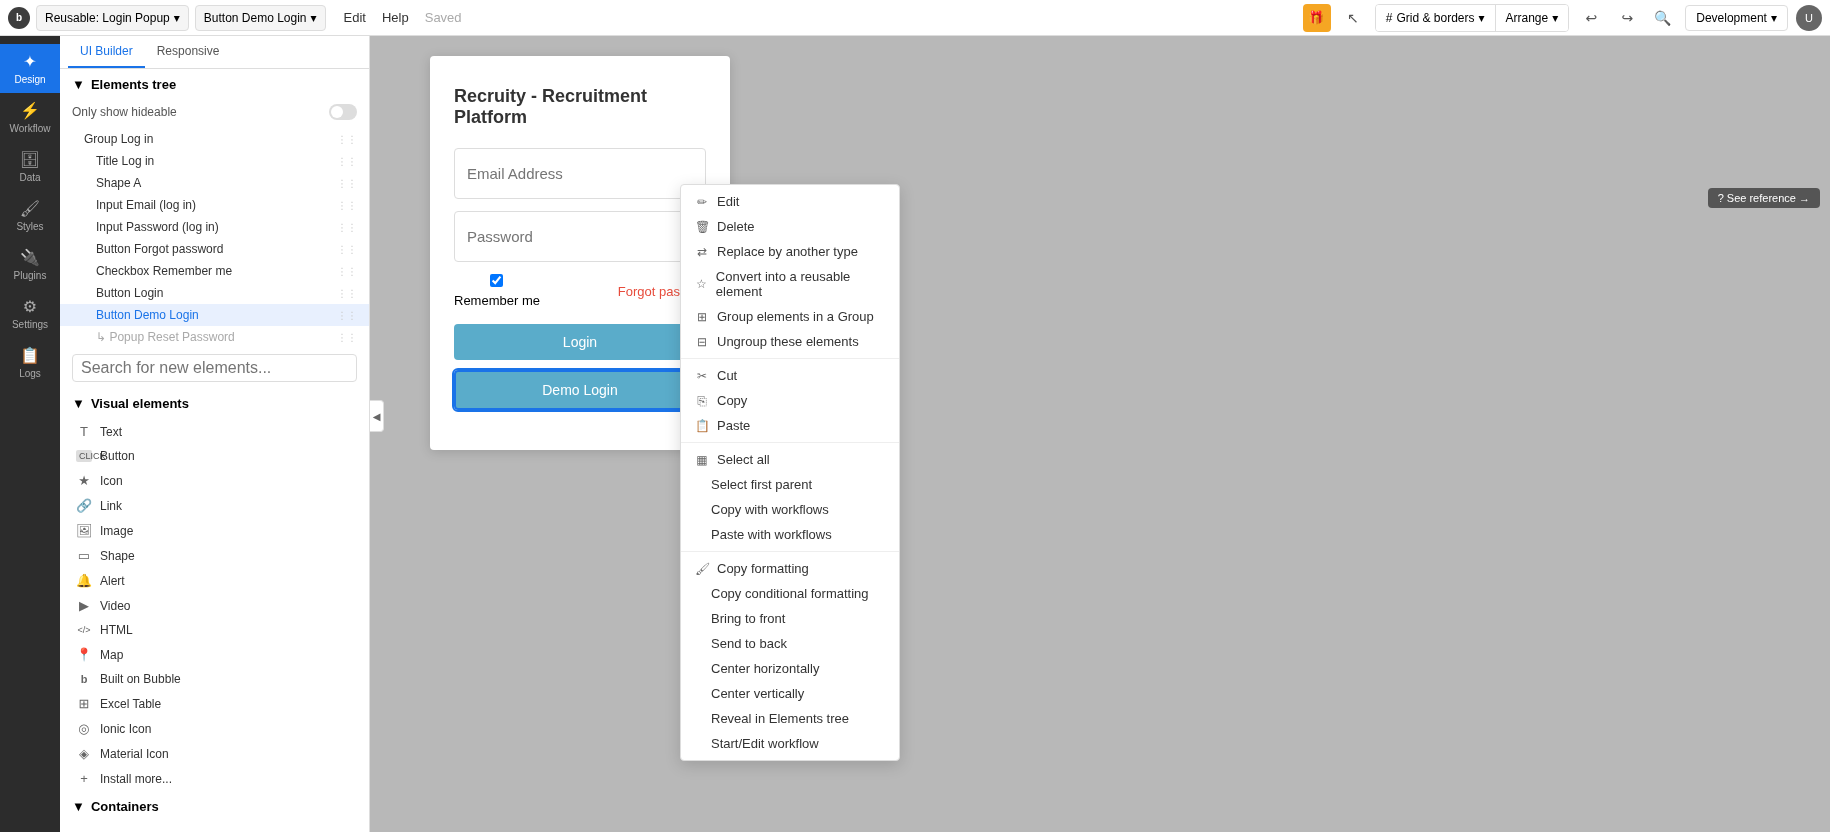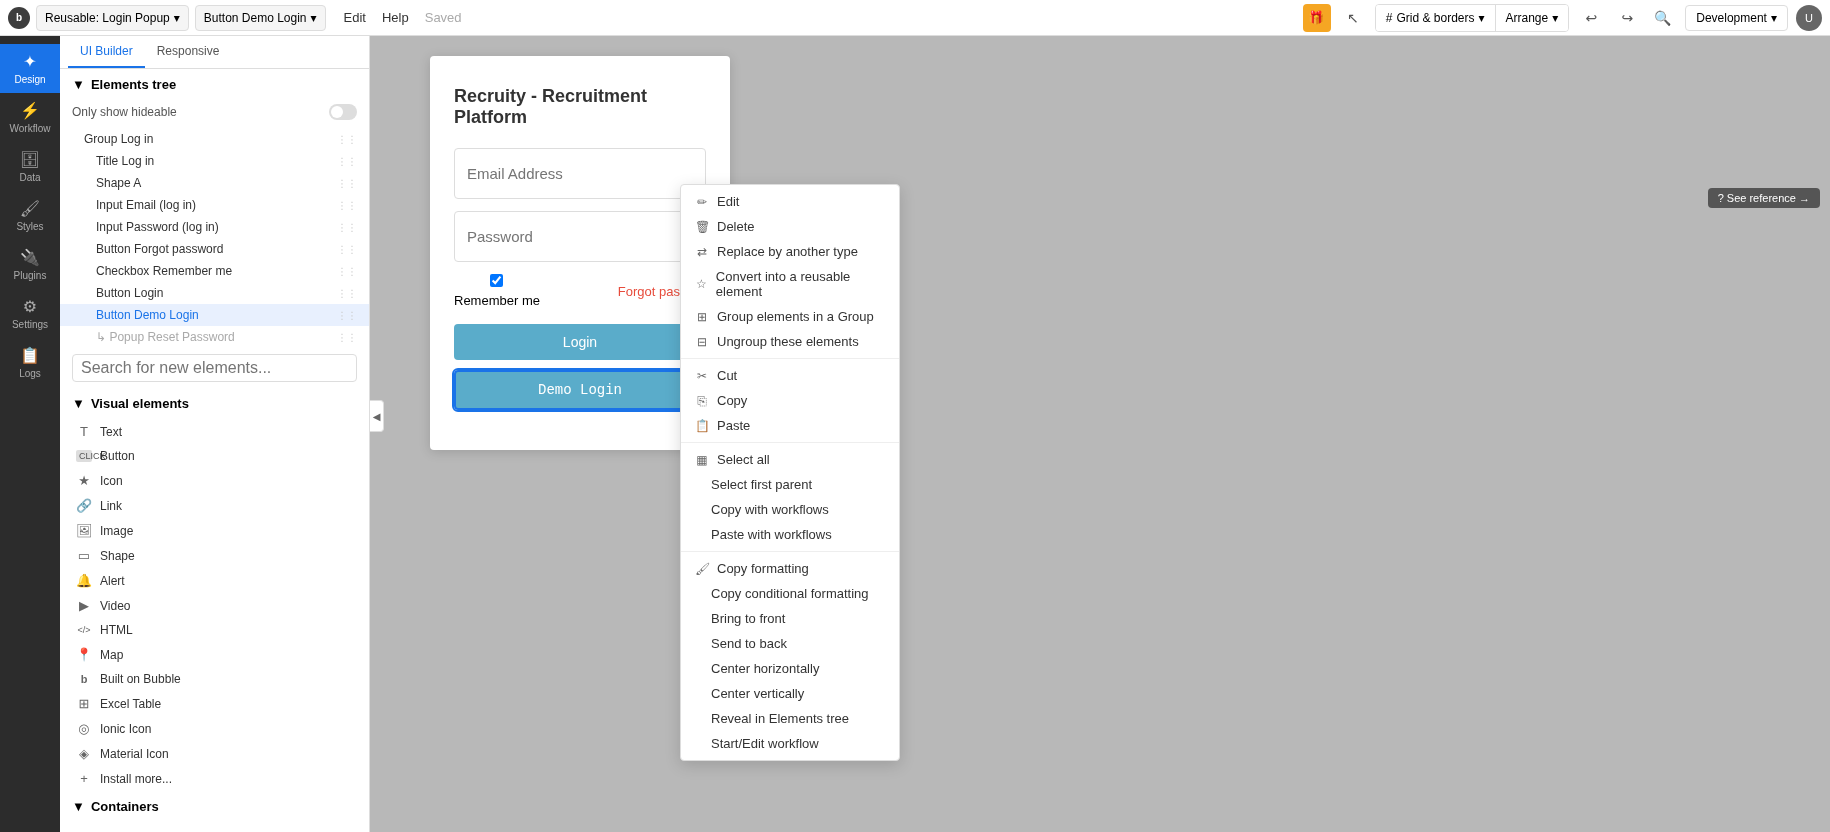--- a/index.html
+++ b/index.html
@@ -311,21 +311,20 @@
       margin-bottom: 10px;
     }
     .btn-login {
       background: #5aacca;
       color: #fff;
     }
     .btn-demo {
       background: #5aacca;
       color: #fff;
       border: 2px solid #1a73e8;
-      font-family: Liberation Mono, monospace;
     }
 
     
     .context-menu {
       position: absolute;
       top: 148px;
       left: 310px;
       width: 220px;
       background: #fff;
       border: 1px solid #ddd;

